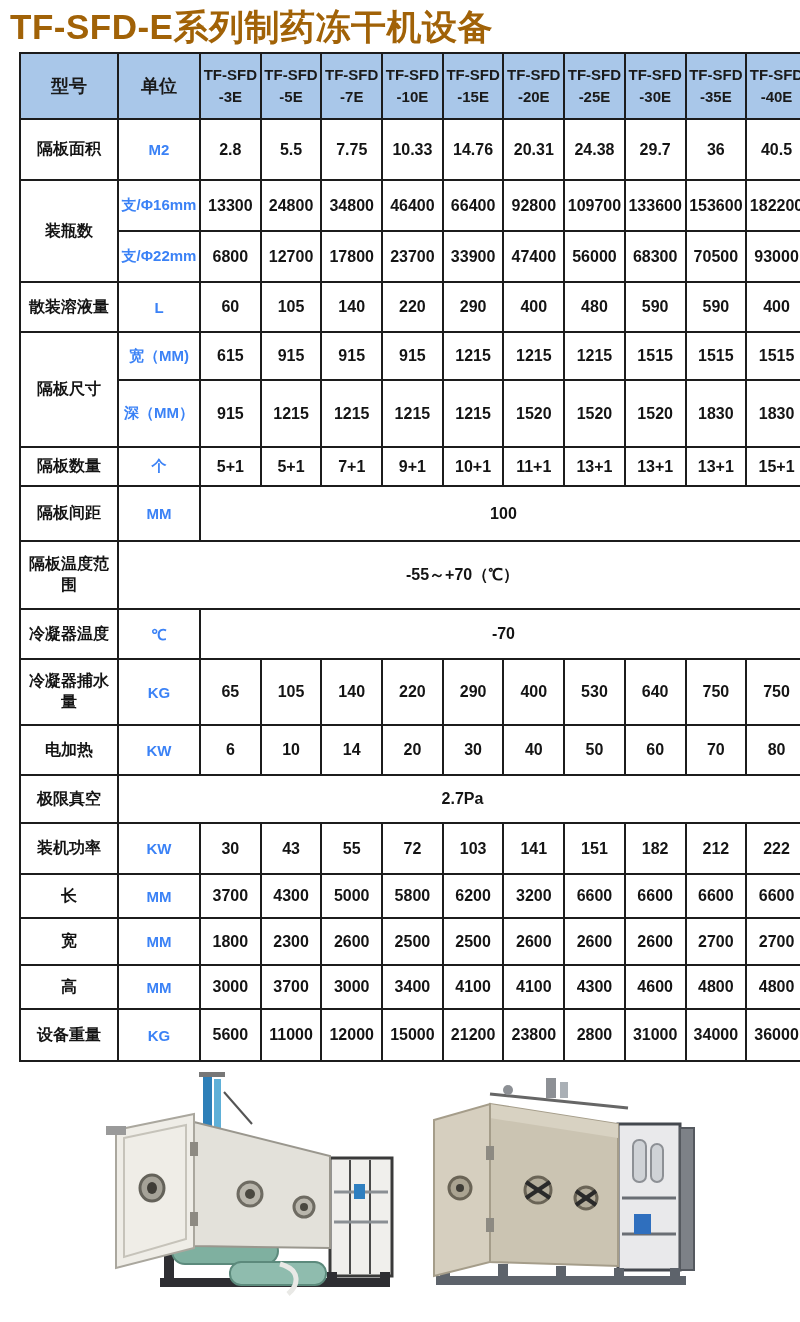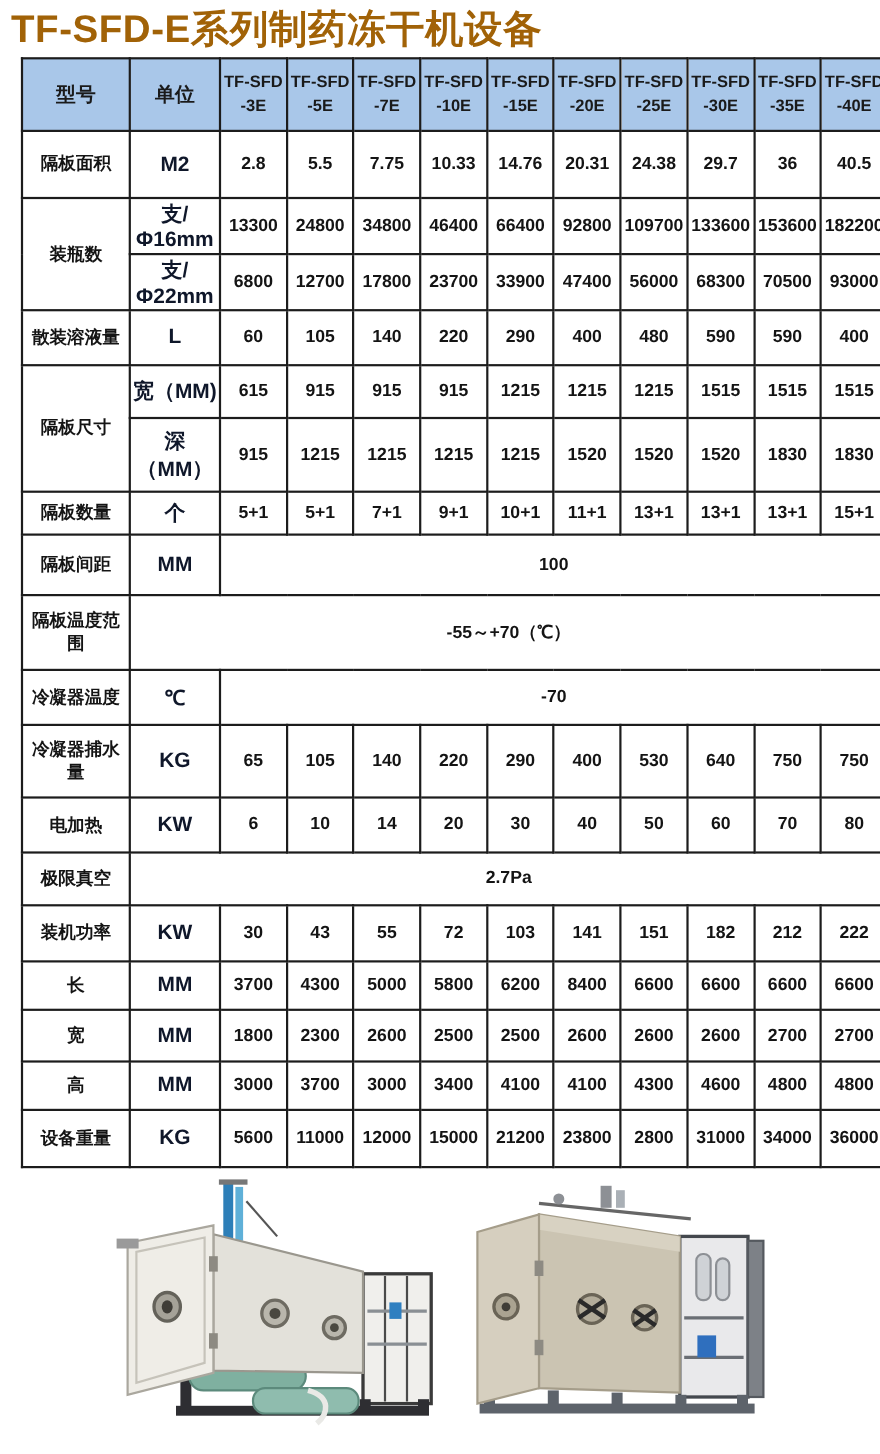--- a/index.html
+++ b/index.html
@@ -20,21 +20,21 @@
     text-align:center;vertical-align:middle;
     padding:0 1px;overflow:hidden;
   }
   table.spec thead th{
     background:#a9c7e9;
     font-weight:bold;color:#1a1a1a;
   }
   th.hlabel{font-family:"Liberation Serif",serif;font-size:18px;}
   th.hmodel{font-size:15px;white-space:pre-line;line-height:1.5;font-family:"Liberation Sans",sans-serif;}
   td.label{font-family:"Liberation Serif",serif;font-weight:bold;font-size:16px;color:#141414;}
-  td.unit{font-weight:bold;font-size:19px;color:#0f172a;}
+  td.unit{font-weight:bold;font-size:15px;color:#3b82f6;}
   td.value{font-weight:bold;font-size:16px;color:#141414;font-family:"Liberation Sans",sans-serif;}
   .photos{
     display:flex;justify-content:center;align-items:flex-end;
     gap:14px;margin-top:4px;height:234px;
   }
 </style>
 </head>
 <body>
 
 <div class="page">
@@ -240,21 +240,21 @@
           <td class="value">222</td>
         </tr>
         <tr style="height: 44px;">
           <td class="label">长</td>
           <td class="unit">MM</td>
           <td class="value">3700</td>
           <td class="value">4300</td>
           <td class="value">5000</td>
           <td class="value">5800</td>
           <td class="value">6200</td>
-          <td class="value">8400</td>
+          <td class="value">3200</td>
           <td class="value">6600</td>
           <td class="value">6600</td>
           <td class="value">6600</td>
           <td class="value">6600</td>
         </tr>
         <tr style="height: 47px;">
           <td class="label">宽</td>
           <td class="unit">MM</td>
           <td class="value">1800</td>
           <td class="value">2300</td>

